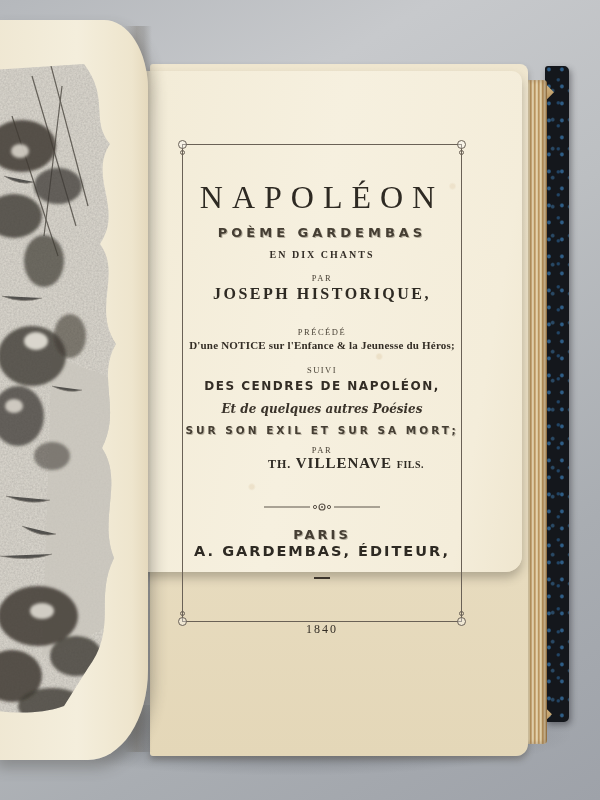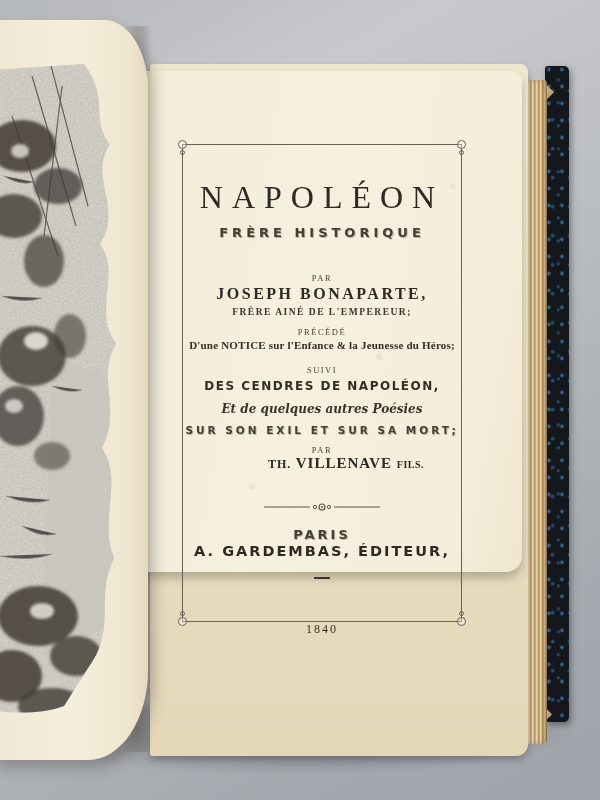--- a/index.html
+++ b/index.html
@@ -96,24 +96,24 @@
   <div class="under-page"></div>
 
   <div class="title-page">
     <div class="frame">
       <span class="fc tl"></span>
       <span class="fc tr"></span>
       <span class="fc bl"></span>
       <span class="fc br"></span>
 
       <div class="line t-title" style="top:34px">NAPOLÉON</div>
-      <div class="line t-deco" style="top:80px;font-size:13px;letter-spacing:4px">FRÈRE HISTORIQUE</div>
+      <div class="line t-deco" style="top:80px;font-size:13px;letter-spacing:4px">POÈME GARDEMBAS</div>
+      <div class="line t-sc" style="top:104px">EN DIX CHANTS</div>
       <div class="line t-tiny" style="top:128px">PAR</div>
-      <div class="line t-author" style="top:140px">JOSEPH BONAPARTE,</div>
-      <div class="line t-sub" style="top:162px">FRÈRE AINÉ DE L'EMPEREUR;</div>
+      <div class="line t-author" style="top:140px">JOSEPH HISTORIQUE,</div>
       <div class="line t-tiny" style="top:182px">PRÉCÉDÉ</div>
       <div class="line t-notice" style="top:194px">D'une NOTICE sur l'Enfance &amp; la Jeunesse du Héros;</div>
       <div class="line t-tiny" style="top:220px">SUIVI</div>
       <div class="line t-cendres" style="top:234px">DES CENDRES DE NAPOLÉON,</div>
       <div class="line t-gothic" style="top:257px">Et de quelques autres Poésies</div>
       <div class="line t-exil" style="top:279px">SUR SON EXIL ET SUR SA MORT;</div>
       <div class="line t-tiny" style="top:300px">PAR</div>
       <div class="line t-vill" style="top:310px">
         <span class="pfx">TH.</span>
         <span>VILLENAVE</span>

